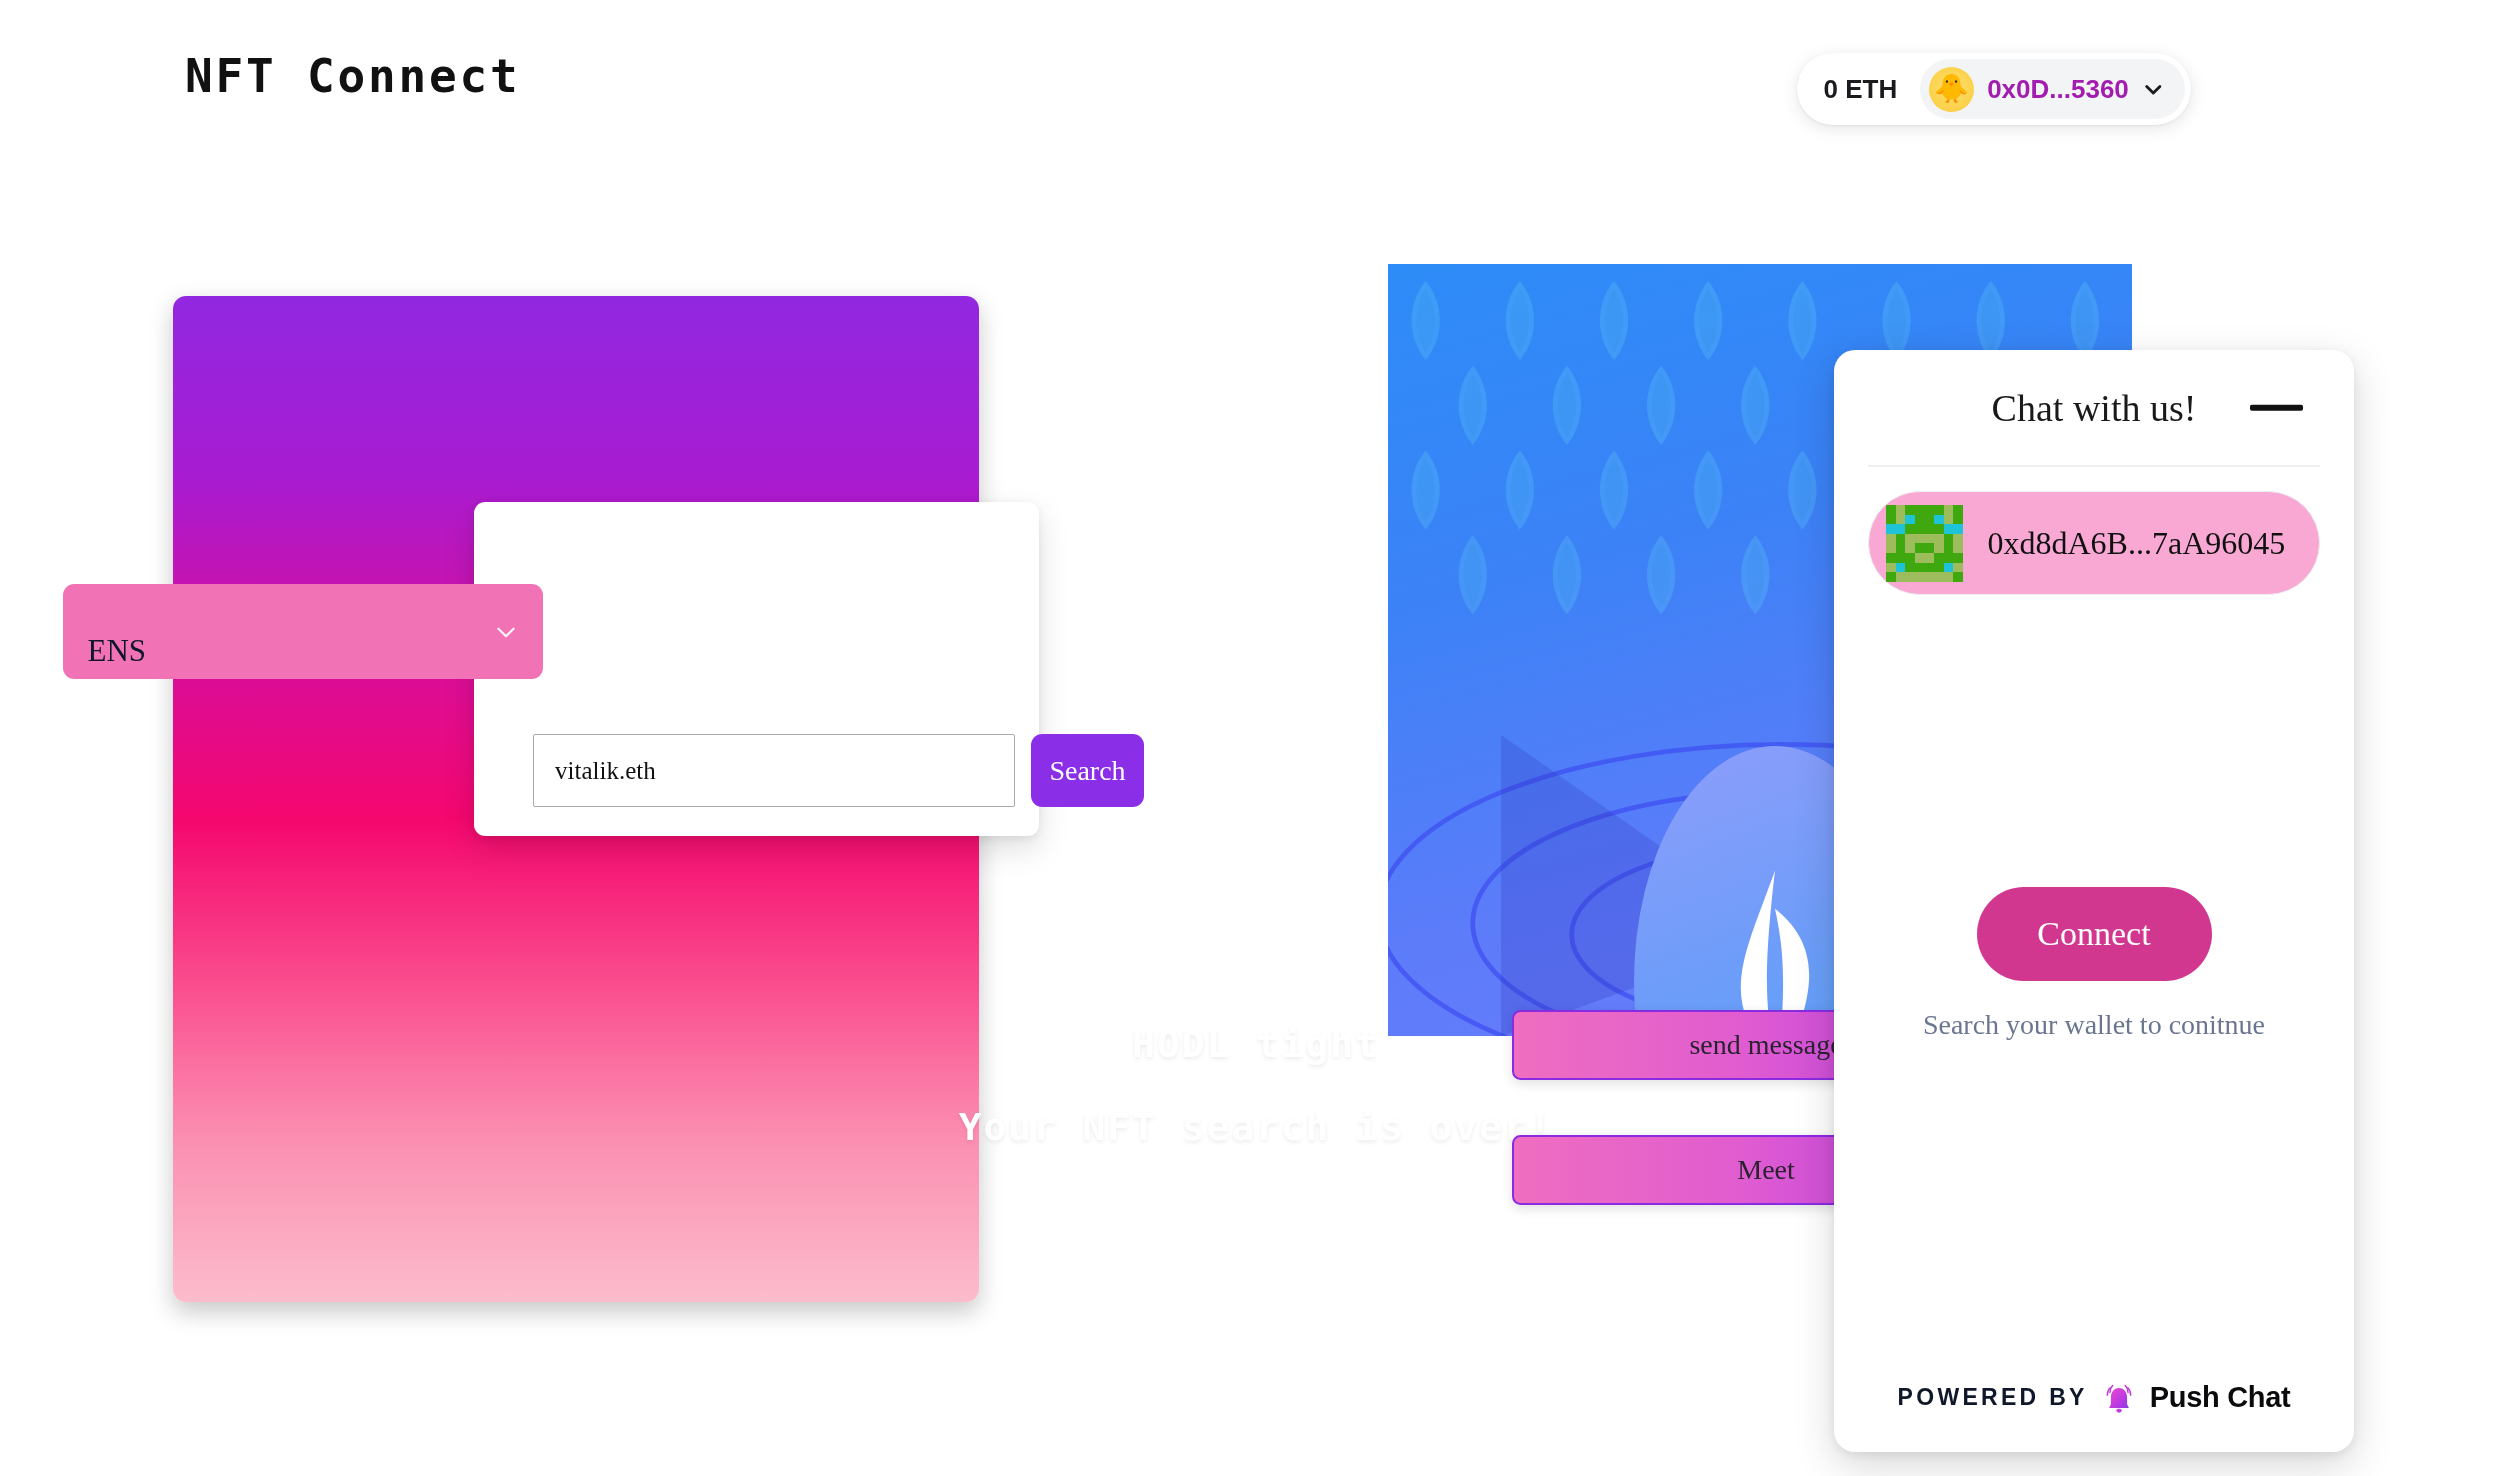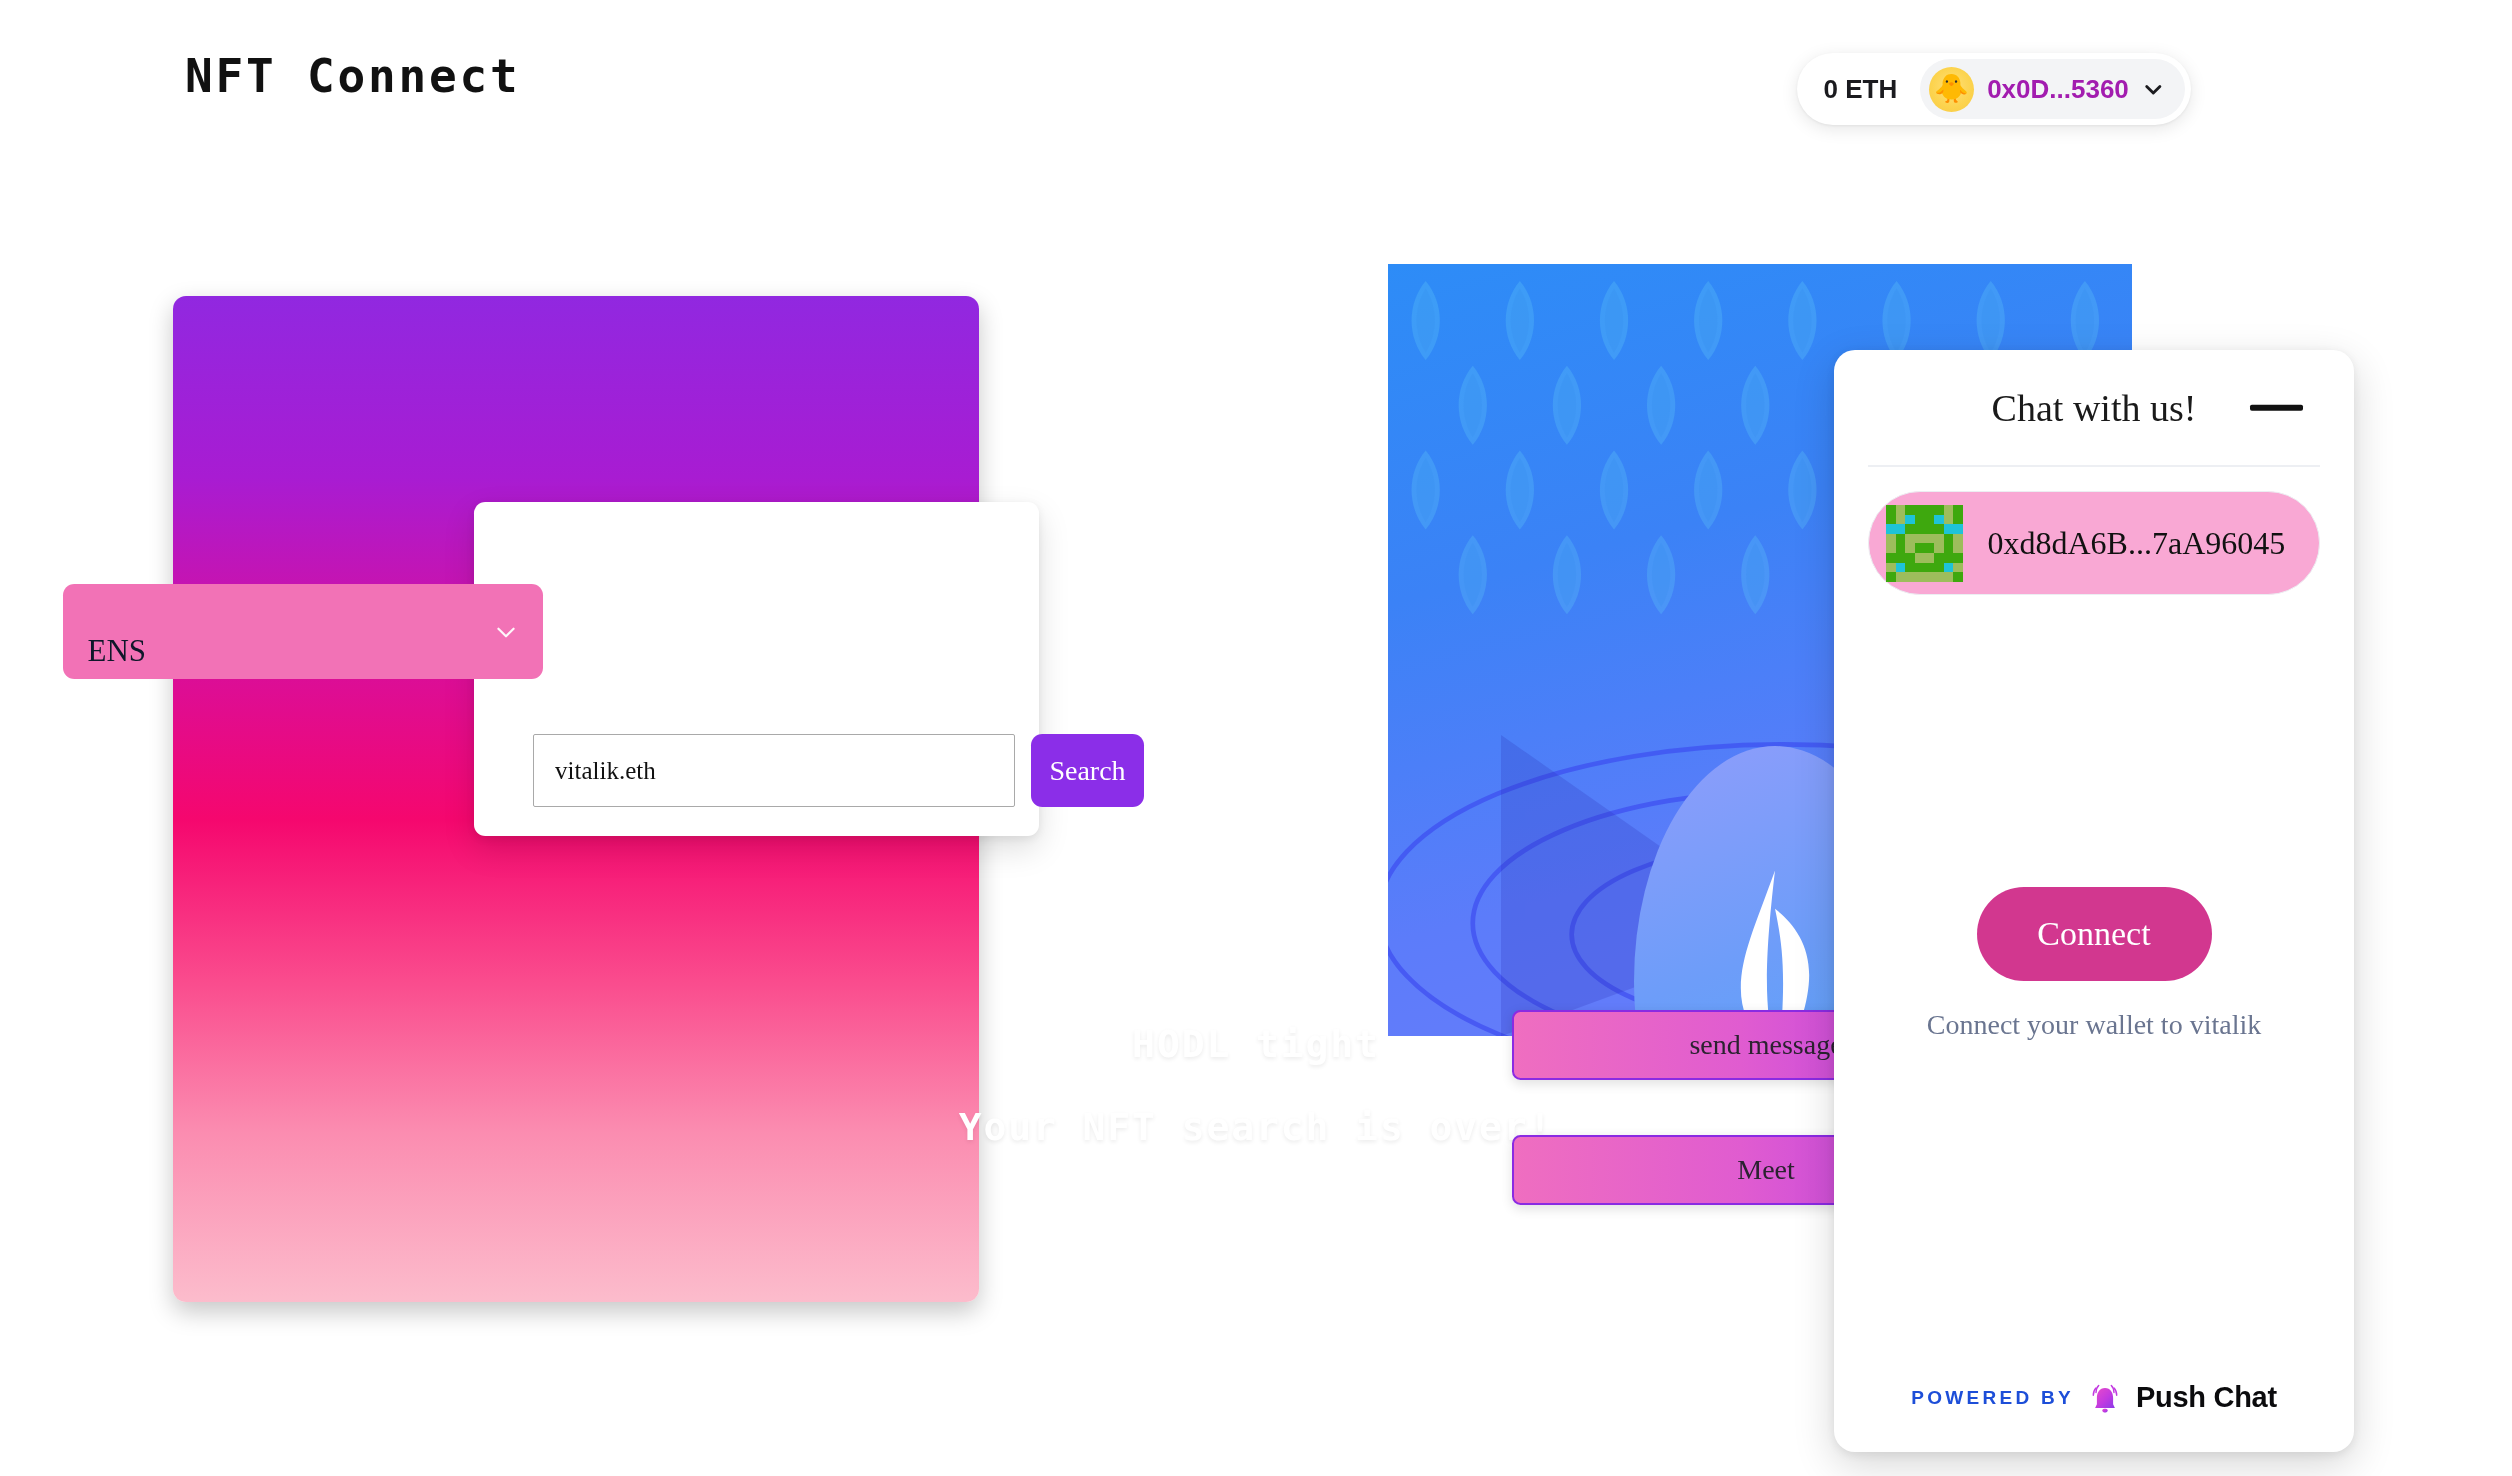--- a/index.html
+++ b/index.html
@@ -251,22 +251,22 @@
     font-family: "Liberation Serif", serif;
     font-size: 28px;
     color: #6a7590;
   }
   .chat-footer {
     height: 109px;
     display: flex; align-items: center; justify-content: center;
     gap: 13px;
   }
   .powered-by {
-    font-size: 19px; letter-spacing: 3.3px; font-weight: 600;
-    color: #1d4ed8;
+    font-size: 23px; letter-spacing: 3.3px; font-weight: 600;
+    color: #0f172a;
   }
   .bell-icon { width: 36px; height: 36px; }
   .push-chat-label { font-size: 29px; font-weight: bold; color: #0b0b0d; letter-spacing: -0.3px; }
 </style>
 </head>
 <body>
 
 <div class="page">
 
   <div class="app-title">NFT Connect</div>
@@ -436,21 +436,21 @@
           <i style="background:#9dbd5c"></i>
           <i style="background:#9dbd5c"></i>
           <i style="background:#3ea80e"></i>
       </div>
       <span class="contact-addr">0xd8dA6B...7aA96045</span>
     </div>
 
     <div class="chat-body">
       <div class="connect-wrap">
         <button class="connect-btn">Connect</button>
-        <span class="connect-hint">Connect your wallet to vitalik</span>
+        <span class="connect-hint">Search your wallet to conitnue</span>
       </div>
     </div>
 
     <div class="chat-footer">
       <span class="powered-by">POWERED BY</span>
       <svg class="bell-icon" viewBox="0 0 40 40">
         <defs>
           <linearGradient id="bellg" x1="0" y1="0" x2="1" y2="1">
             <stop offset="0%" stop-color="#e94bc9"></stop>
             <stop offset="55%" stop-color="#c23ae0"></stop>

